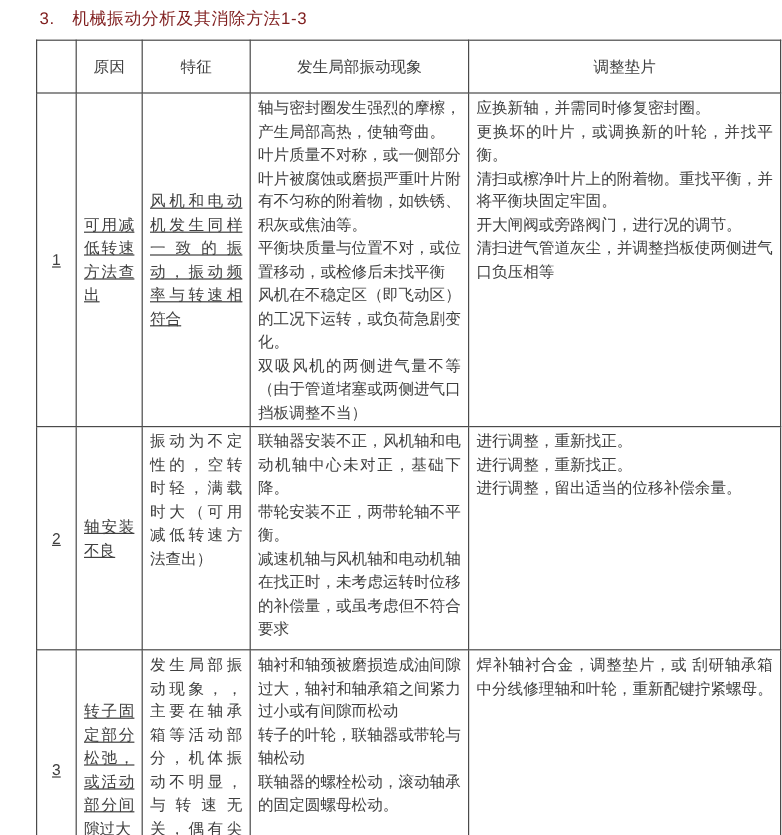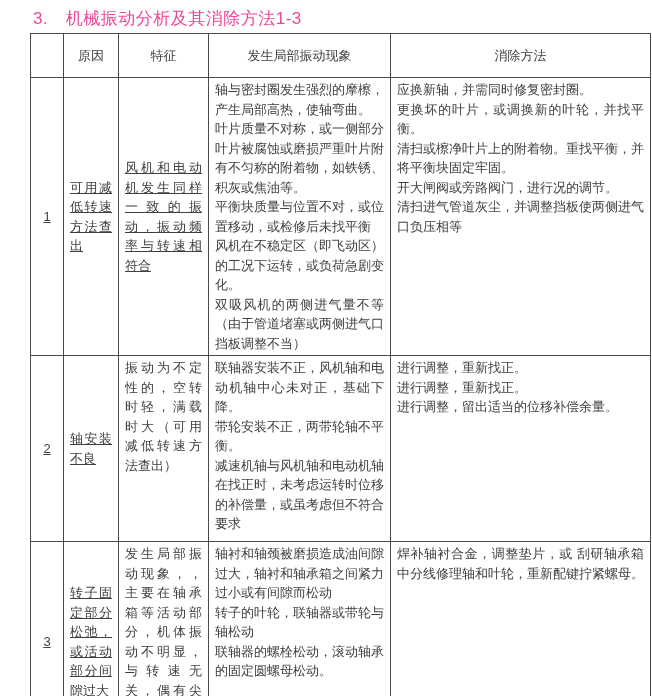--- a/index.html
+++ b/index.html
@@ -12,22 +12,22 @@
     position: relative;
     width: 652px;
     height: 696px;
     background: #ffffff;
     overflow: hidden;
   }
   .page-title {
     position: absolute;
     left: 33px;
     top: 7px;
-    font-size: 17px;
-    color: #ec4899;
+    font-size: 14px;
+    color: #7f1d1d;
     letter-spacing: 0.5px;
     white-space: pre;
   }
   table.vib-table {
     position: absolute;
     left: 30px;
     top: 33px;
     width: 620px;
     border-collapse: collapse;
     table-layout: fixed;
@@ -71,21 +71,21 @@
       <col style="width:90px">
       <col style="width:182px">
       <col style="width:260px">
     </colgroup>
     <thead>
       <tr>
         <th class="c">序号</th>
         <th>原因</th>
         <th>特征</th>
         <th>发生局部振动现象</th>
-        <th>消除方法</th>
+        <th>调整垫片</th>
       </tr>
     </thead>
     <tbody>
       <tr class="row-1">
         <td class="vm c">1</td>
         <td class="vm jy">可用减低转速方法查出</td>
         <td class="vm jy">风机和电动机发生同样一致的振动，振动频率与转速相符合</td>
         <td class="vt jy paras">轴与密封圈发生强烈的摩檫，产生局部高热，使轴弯曲。
 叶片质量不对称，或一侧部分叶片被腐蚀或磨损严重叶片附有不匀称的附着物，如铁锈、积灰或焦油等。
 平衡块质量与位置不对，或位置移动，或检修后未找平衡

